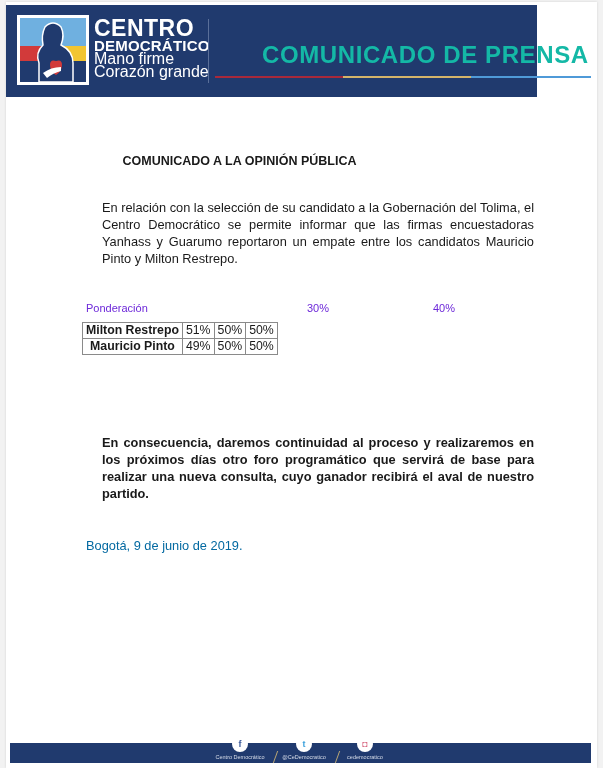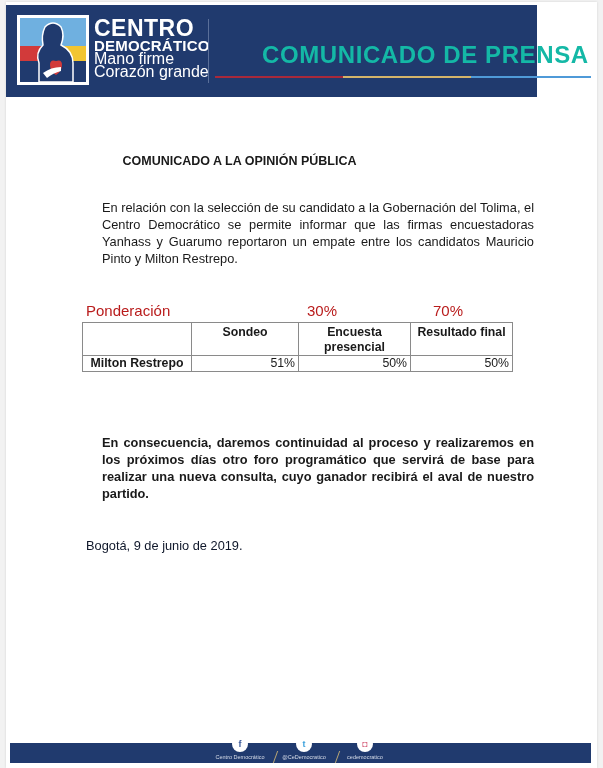--- a/index.html
+++ b/index.html
@@ -40,23 +40,23 @@
     .doc-title {
       position: absolute; left: 0; top: 154px; width: 479px; text-align: center;
       font-weight: bold; font-size: 12.5px; color: #1a1a1a;
     }
     .para {
       position: absolute; left: 86px; width: 432px;
       font-size: 12.8px; line-height: 17px; color: #1a1a1a; text-align: justify; margin-left: 16px;
     }
     .para1 { top: 199px; }
     .para2 { top: 434px; font-weight: bold; }
-    .date { position: absolute; left: 86px; top: 538px; font-size: 12.8px; color: #0f172a; }
+    .date { position: absolute; left: 86px; top: 538px; font-size: 12.8px; color: #0369a1; }
 
-    .pond-label { position: absolute; top: 302px; font-size: 15px; color: #b91c1c; }
+    .pond-label { position: absolute; top: 302px; font-size: 11px; color: #6d28d9; }
     .pond-name { left: 86px; }
     .pond-30 { left: 307px; }
     .pond-70 { left: 433px; }
 
     table.results {
       position: absolute; left: 82px; top: 322px; border-collapse: collapse;
       font-size: 12.3px; color: #1a1a1a;
     }
     table.results td, table.results th {
       border: 1px solid #8a8a8a; padding: 0 3px; height: 15px; line-height: 15px;
@@ -124,33 +124,33 @@
 </div>
 <div class="tri-line tri-red"></div>
 <div class="tri-line tri-yellow"></div>
 <div class="tri-line tri-blue"></div>
 
 <div class="doc-title">COMUNICADO A LA OPINIÓN PÚBLICA</div>
 <div class="para para1">En relación con la selección de su candidato a la Gobernación del Tolima, el Centro Democrático se permite informar que las firmas encuestadoras Yanhass y Guarumo reportaron un empate entre los candidatos Mauricio Pinto y Milton Restrepo.</div>
 
 <div class="pond-label pond-name">Ponderación</div>
 <div class="pond-label pond-30">30%</div>
-<div class="pond-label pond-70">70%</div>
+<div class="pond-label pond-70">40%</div>
 
 <table class="results">
   <tbody>
-      <tr class="head-row">
-    <th class="c0"></th>
-    <th class="c1">Sondeo</th>
-    <th class="c2">Encuesta presencial</th>
-    <th class="c3">Resultado final</th>
-  </tr>
   <tr>
     <td class="rowname">Milton Restrepo</td>
     <td class="num">51%</td>
+    <td class="num">50%</td>
+    <td class="num">50%</td>
+  </tr>
+  <tr>
+    <td class="rowname">Mauricio Pinto</td>
+    <td class="num">49%</td>
     <td class="num">50%</td>
     <td class="num">50%</td>
   </tr>
 </tbody>
   </table>
 
 <div class="para para2">En consecuencia, daremos continuidad al proceso y realizaremos en los próximos días otro foro programático que servirá de base para realizar una nueva consulta, cuyo ganador recibirá el aval de nuestro partido.</div>
 <div class="date">Bogotá, 9 de junio de 2019.</div>
 
 <div class="footer"></div>

